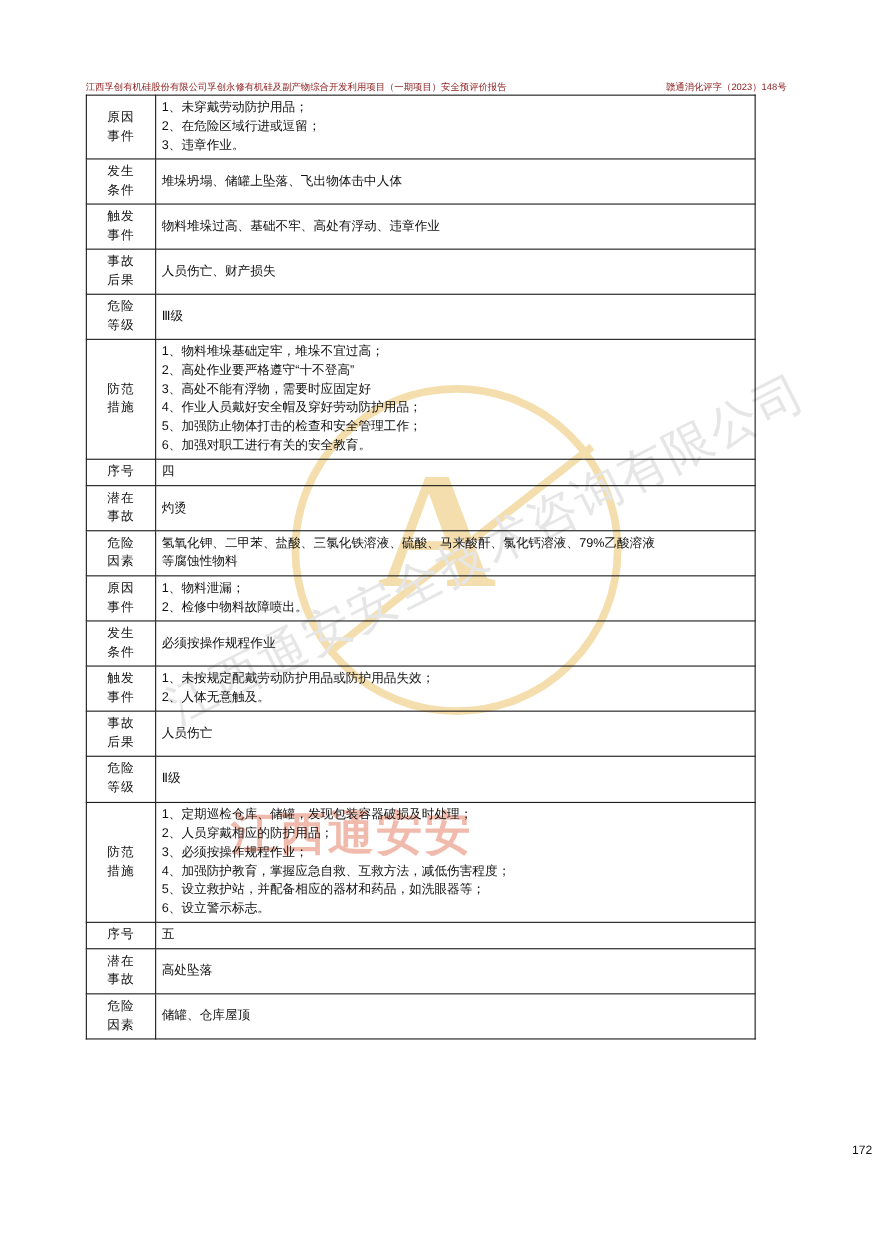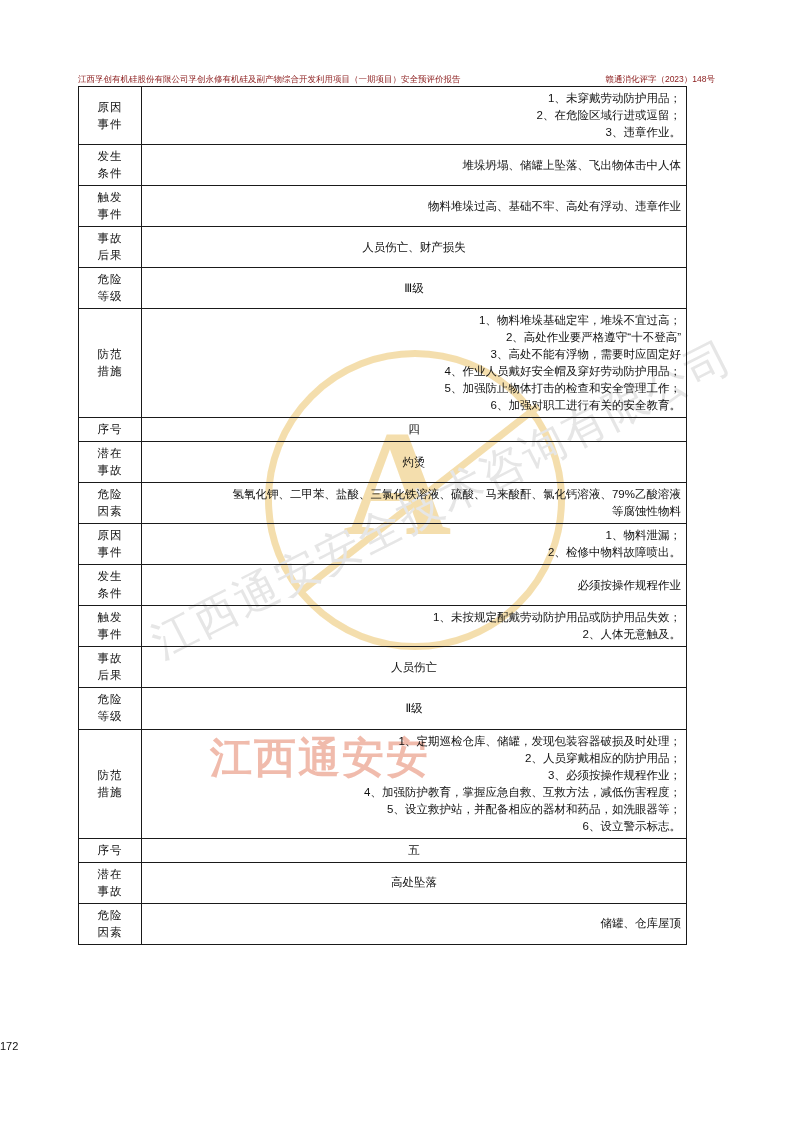--- a/index.html
+++ b/index.html
@@ -132,42 +132,42 @@
     font-weight: normal;
     letter-spacing: 1px;
     padding: 3px 2px;
   }
   td.label .lbl-line {
     display: block;
     text-align: center;
     white-space: nowrap;
   }
   td.val {
-    text-align: right;
+    text-align: left;
     padding-left: 7px;
   }
   td.val.center {
-    text-align: center;
+    text-align: left;
     padding-left: 5px;
   }
   td .multi {
     display: block;
   }
   td .multi span {
     display: block;
     white-space: nowrap;
   }
 
   
   .pageno {
     position: absolute;
     top: 1040px;
     left: 0;
     width: 793px;
-    text-align: left;
+    text-align: right;
     font-size: 11px;
     color: #111111;
     z-index: 2;
   }
 </style>
 </head>
 <body>
 
 <div class="page">
 

